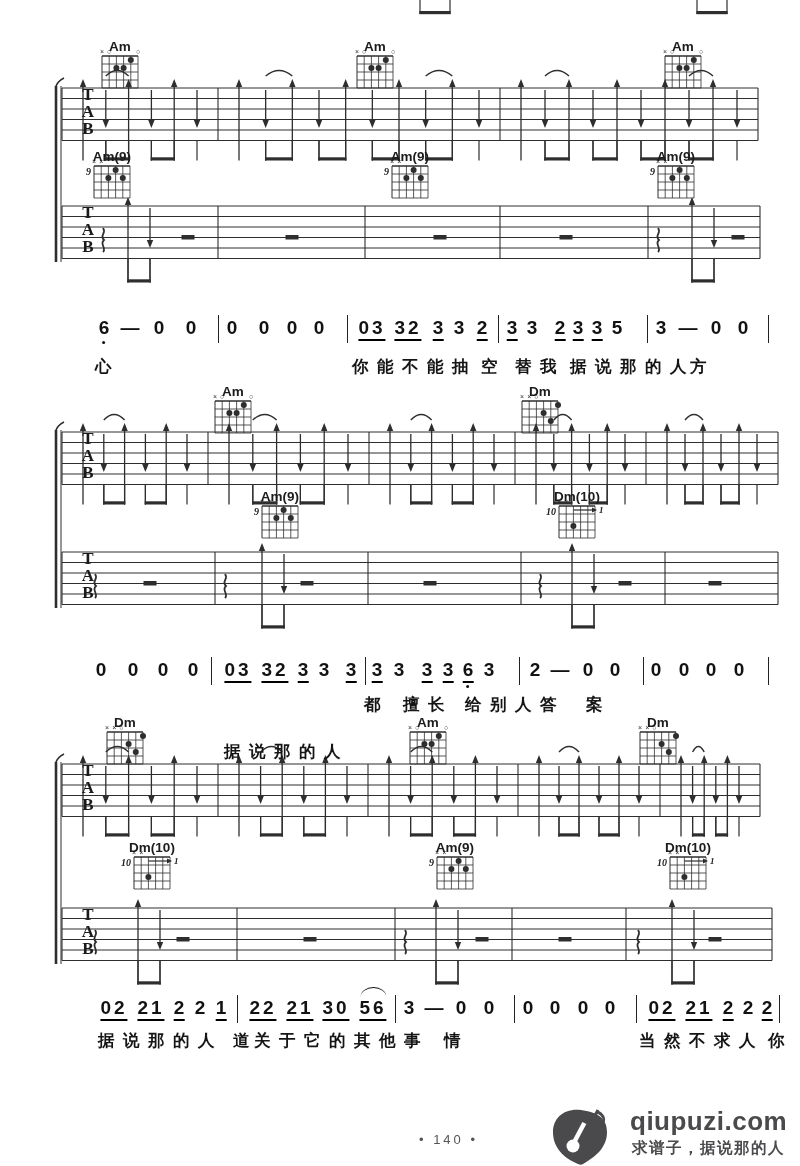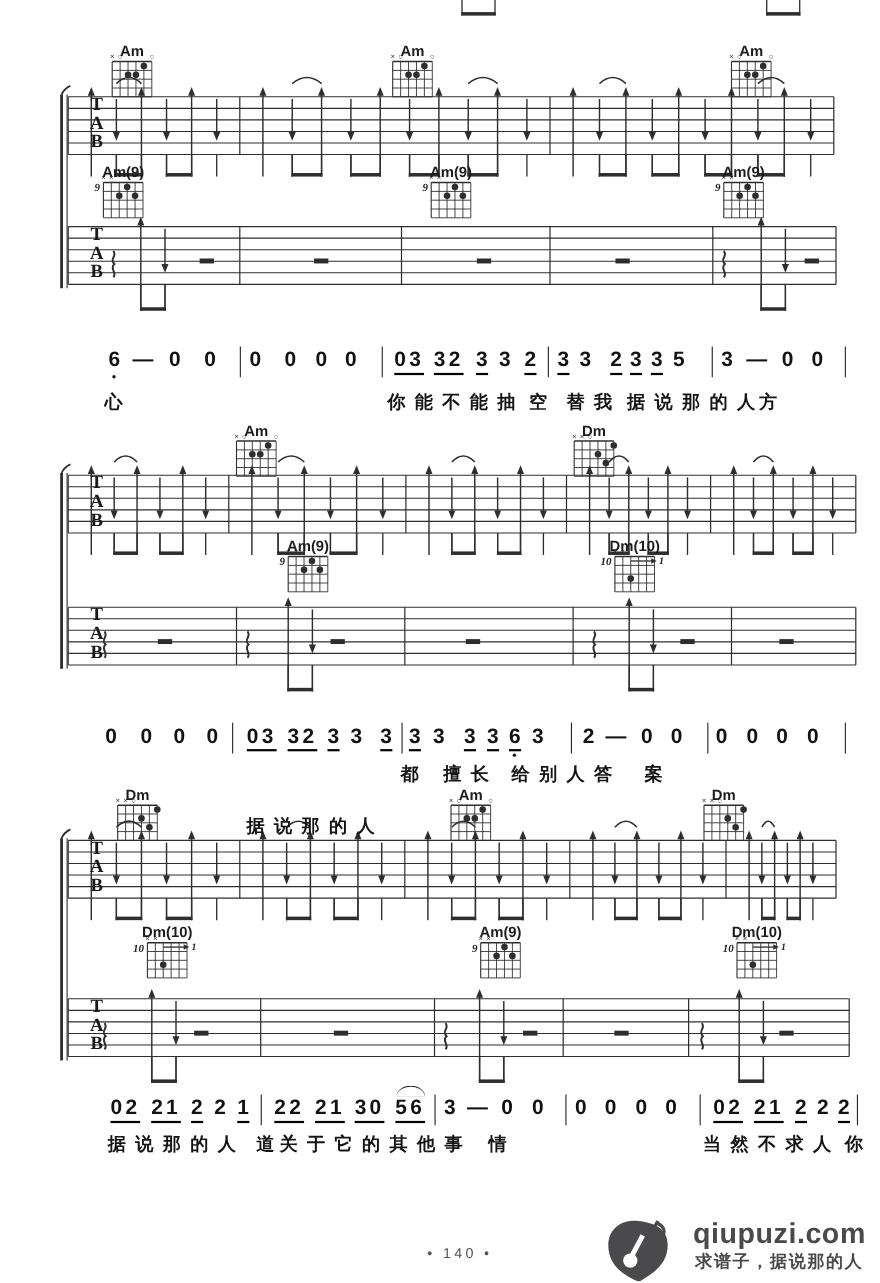--- a/index.html
+++ b/index.html
@@ -16,21 +16,21 @@
         color:#121212;line-height:1;white-space:nowrap;}
   .jnum.grp{letter-spacing:3px;padding-right:0;}
   .jnum.u{border-bottom:2px solid #000000;padding-bottom:2px;text-align:right;}
   .jbar{position:absolute;width:1.4px;height:28px;background:#222;}
   .bdot{position:absolute;left:50%;bottom:-7px;width:3.2px;height:3.2px;border-radius:50%;
         background:#121212;transform:translateX(-50%);}
   .tiea{position:absolute;left:50%;top:-11px;transform:translateX(-50%);width:26px;height:9px;
         border-top:1.8px solid #121212;border-radius:50% 50% 0 0/100% 100% 0 0;}
   .jlyr{position:absolute;font:700 16.5px "Liberation Sans",sans-serif;letter-spacing:8.5px;
         color:#151515;white-space:nowrap;line-height:1;}
-  .pagenum{position:absolute;left:358px;top:1132px;width:120px;text-align:center;
+  .pagenum{position:absolute;left:358px;top:1132px;width:120px;text-align:right;
         font:400 13px "Liberation Sans",sans-serif;color:#555;letter-spacing:3px;}
   #sitelogo{position:absolute;left:550px;top:1106px;width:250px;height:60px;color:#4a4a4d;cursor:pointer;}
   #sitelogo .picksvg{position:absolute;left:0;top:2px;}
   .domaintxt{position:absolute;left:80px;top:2px;font:700 26px "Liberation Sans",sans-serif;
         letter-spacing:0.5px;line-height:1;}
   .slogantxt{position:absolute;left:82px;top:34px;font:700 15.5px "Liberation Sans",sans-serif;
         letter-spacing:1.5px;line-height:1;}
 </style>
 </head>
 <body>

